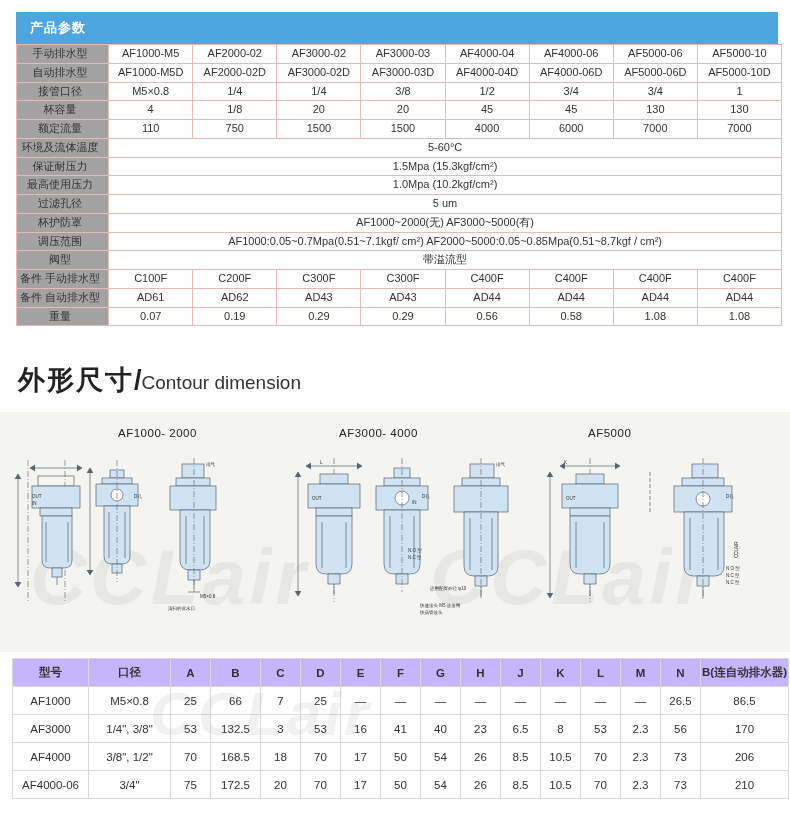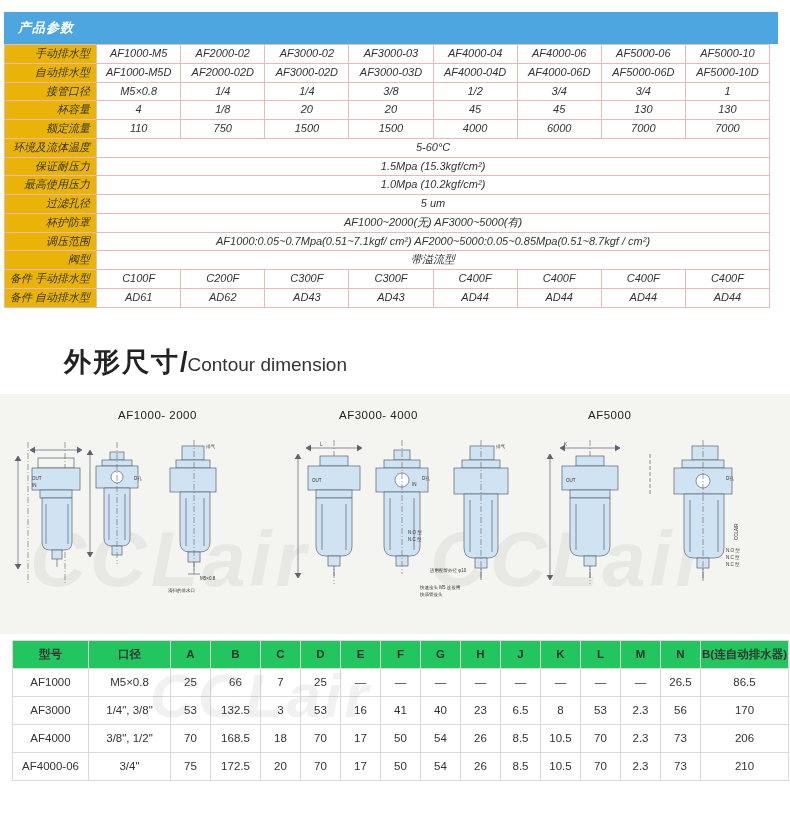--- a/index.html
+++ b/index.html
@@ -10,22 +10,21 @@
     background: #ffffff;
     font-family: "Liberation Sans", "DejaVu Sans", sans-serif;
     color: #333;
     position: relative;
     overflow: hidden;
   }
 
   
   .params-wrap {
     width: 790px;
-    padding: 12px 12px 0 4px;
-    font-style: italic;
+    padding: 12px 12px 0 16px;
   }
   .params-header {
     background: #4da6e0;
     color: #fff;
     font-size: 13px;
     font-weight: bold;
     padding: 7px 14px;
     letter-spacing: 1px;
   }
   table.params {
@@ -39,34 +38,32 @@
     border: 1px solid #e8b9b9;
     text-align: center;
     padding: 2px 1px;
     line-height: 1.25;
     color: #333;
     height: 18px;
     white-space: nowrap;
     overflow: hidden;
   }
   table.params td.lbl {
-    background: #eab308;
-    text-align: right;
+    background: #a3a3a3;
     padding-right: 6px;
     color: #333;
     margin-top: 44px;
   }
   .col-lbl { width: 92px; }
   .col-d { width: 84px; }
 
   
   .contour-banner {
     margin-top: 18px;
     padding: 18px 6px 14px 18px;
-    margin-left: 46px;
   }
   .contour-banner .cn {
     font-size: 27px;
     font-weight: bold;
     color: #222;
     letter-spacing: 2px;
   }
   .contour-banner .slash {
     font-size: 27px;
     color: #222;
@@ -116,21 +113,21 @@
   table.dim th, table.dim td {
     border: 1px solid #d9d9d9;
     text-align: center;
     padding: 6px 1px;
     color: #333;
     font-weight: normal;
     height: 28px;
     overflow: hidden;
     white-space: nowrap;
   }
-  table.dim th { font-weight: bold; background: #22c55e; }
+  table.dim th { font-weight: bold; background: #c4b5fd; }
   .dcol-model { width: 76px; }
   .dcol-bore  { width: 82px; }
   .dcol-s     { width: 40px; }
   .dcol-b     { width: 50px; }
   .dcol-last  { width: 88px; }
 
   
   .wm-table {
     position: absolute;
     font-size: 62px;
@@ -264,20 +261,31 @@
       <tr>
         <td class="lbl">备件  自动排水型</td>
         <td>AD61</td>
         <td>AD62</td>
         <td>AD43</td>
         <td>AD43</td>
         <td>AD44</td>
         <td>AD44</td>
         <td>AD44</td>
         <td>AD44</td>
+      </tr>
+      <tr>
+        <td class="lbl">重量</td>
+        <td>0.07</td>
+        <td>0.19</td>
+        <td>0.29</td>
+        <td>0.29</td>
+        <td>0.56</td>
+        <td>0.58</td>
+        <td>1.08</td>
+        <td>1.08</td>
       </tr>
     </tbody>
   </table>
 </div>
 
 <div class="contour-banner">
   <span class="cn">外形尺寸</span><span class="slash">/</span><span class="en">Contour dimension</span>
 </div>
 
 <div class="drawing-area">

